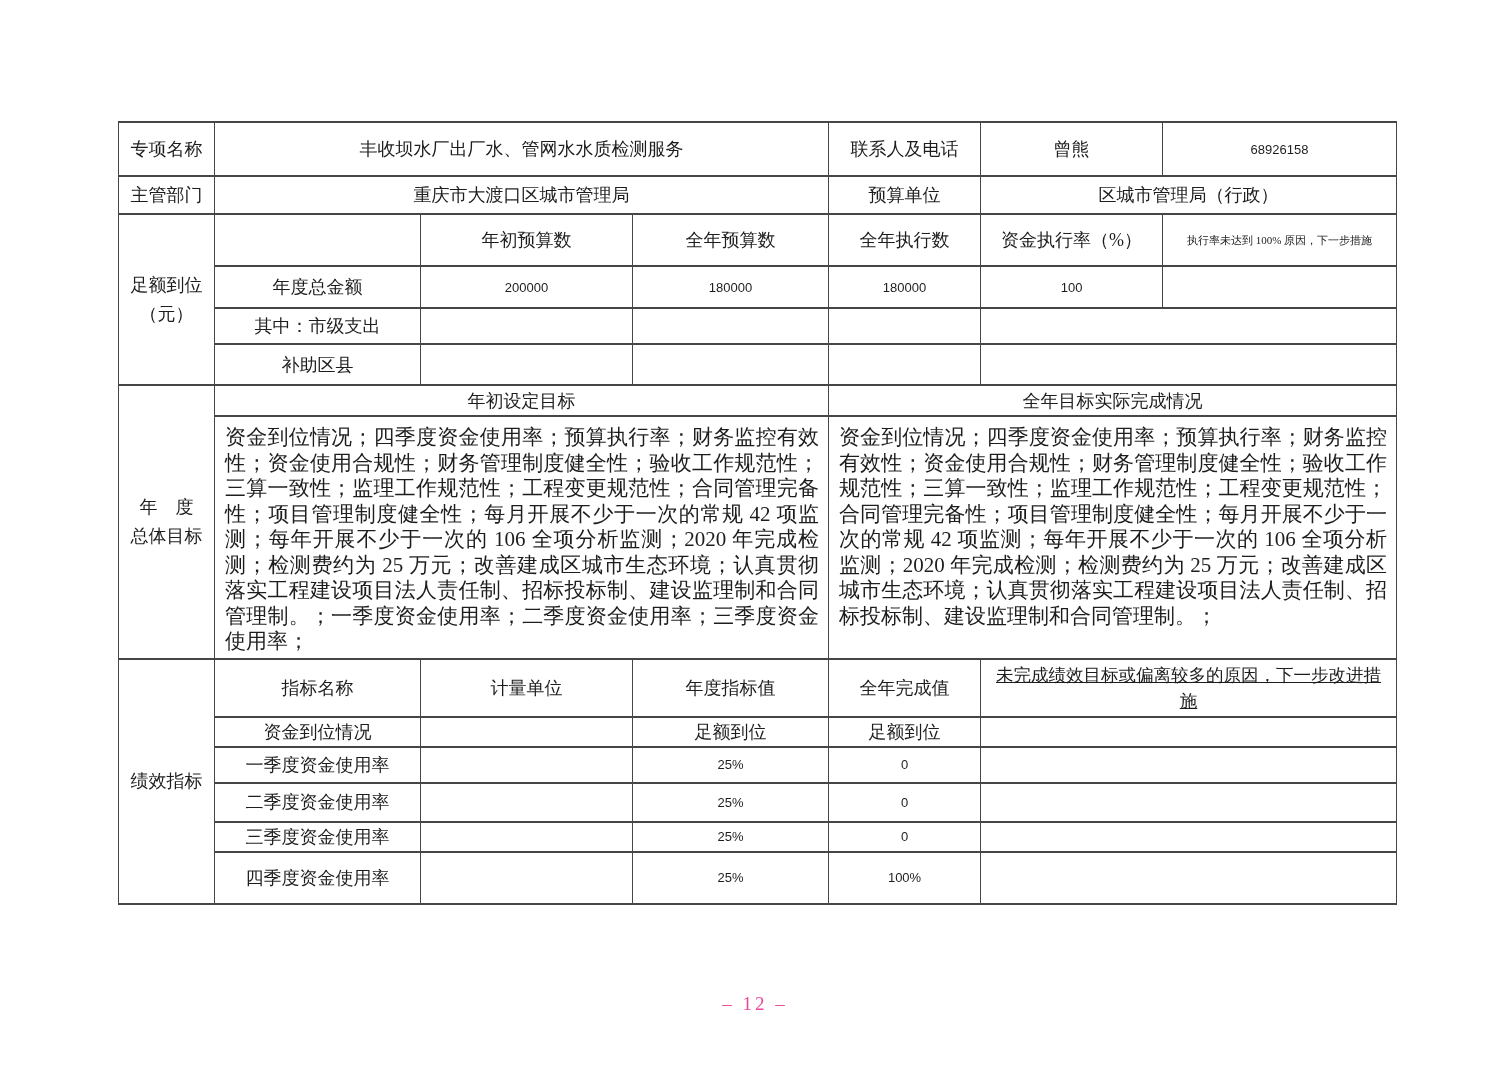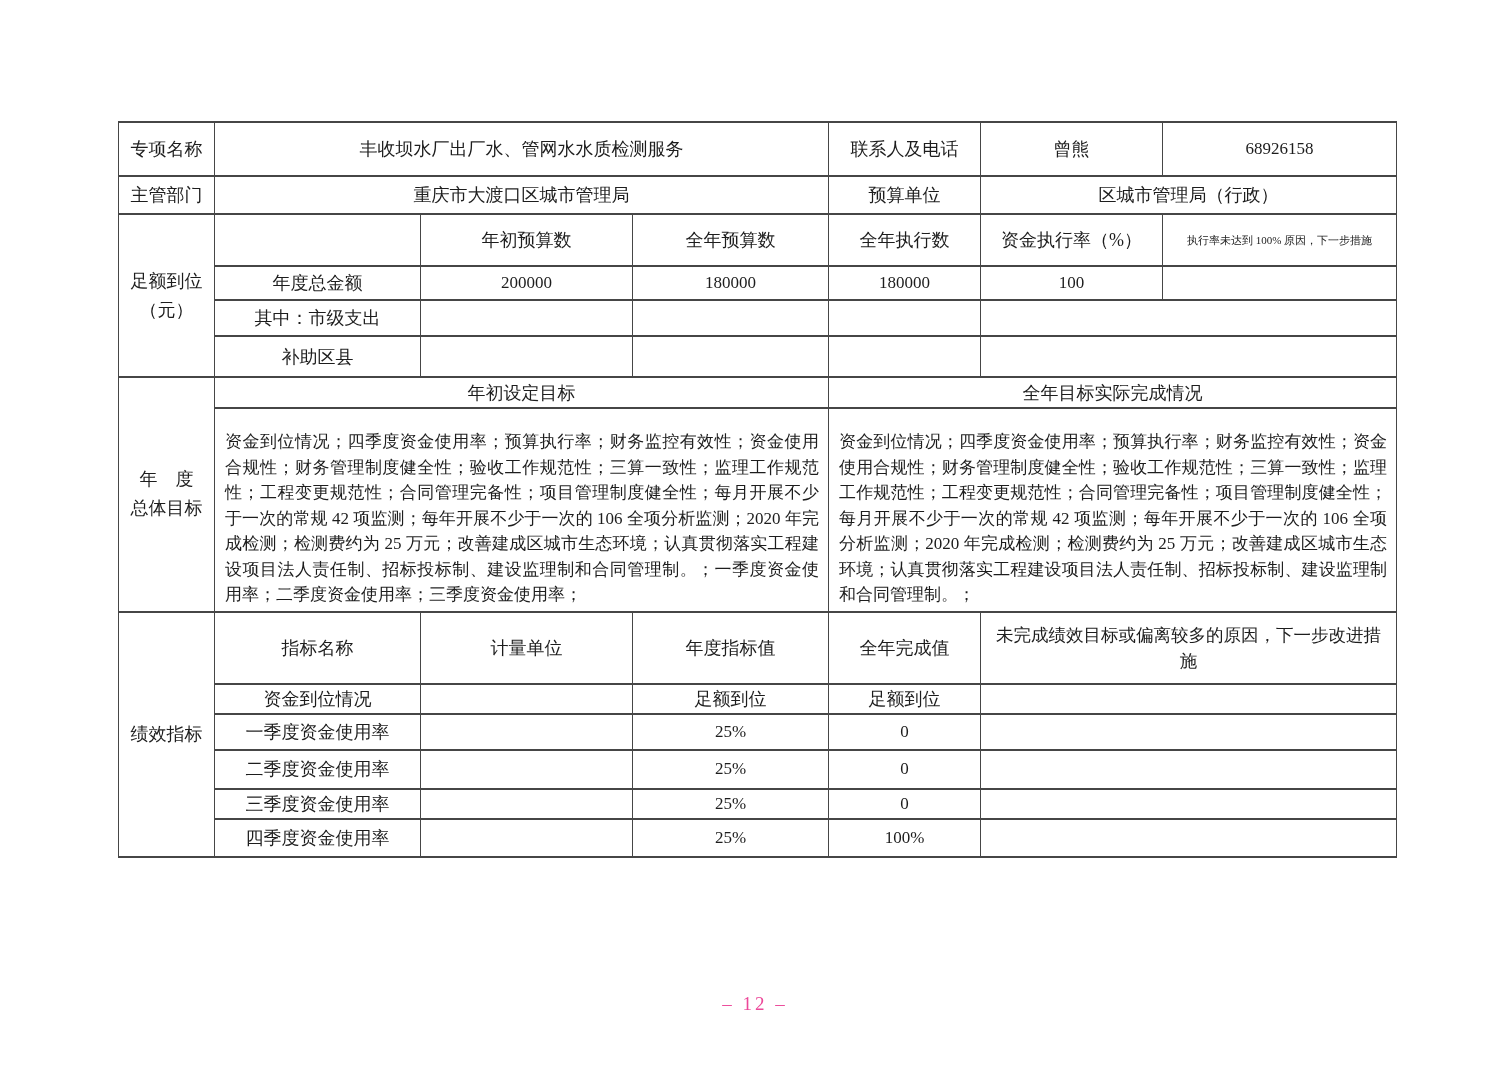--- a/index.html
+++ b/index.html
@@ -26,37 +26,38 @@
     border-width: 2px 1px;
     text-align: center;
     vertical-align: middle;
     font-size: 18px;
     padding: 2px 8px;
     overflow: hidden;
   }
   td.goal {
     text-align: justify;
     vertical-align: top;
-    font-size: 17px;
+    font-size: 21px;
     line-height: 25.5px;
-    padding: 20px 9px 3px 10px;
+    padding: 8px 9px 3px 10px;
   }
   td.wrap {
     font-size: 11px;
     line-height: 25px;
     padding: 2px 10px;
   }
   td.reason-head {
     font-size: 17.5px;
     line-height: 26px;
-    padding: 9px 13px;
+    padding: 2px 13px;
+    text-decoration: underline;
   }
   .num {
-    font-family: Liberation Serif, serif;
-    font-size: 17px;
+    font-family: Liberation Sans, sans-serif;
+    font-size: 13px;
   }
   .blk { display: block; line-height: 29px; }
   .page-num {
     position: absolute;
     top: 993px;
     left: 0;
     width: 100%;
     text-align: center;
     font-size: 19px;
     letter-spacing: 3px;
@@ -101,21 +102,21 @@
           <span class="blk">（元）</span>
         </td>
         <td></td>
         <td>年初预算数</td>
         <td>全年预算数</td>
         <td>全年执行数</td>
         <td>资金执行率（%）</td>
         <td class="wrap">执行率未达到 100% 原因，下一步措施</td>
       </tr>
 
-      <tr style="height:34px">
+      <tr style="height:42px">
         <td>年度总金额</td>
         <td class="num">200000</td>
         <td class="num">180000</td>
         <td class="num">180000</td>
         <td class="num">100</td>
         <td></td>
       </tr>
 
       <tr style="height:36px">
         <td>其中：市级支出</td>
@@ -181,21 +182,21 @@
       </tr>
 
       <tr style="height:24px">
         <td>三季度资金使用率</td>
         <td></td>
         <td class="num">25%</td>
         <td class="num">0</td>
         <td colspan="2"></td>
       </tr>
 
-      <tr style="height:38px">
+      <tr style="height:52px">
         <td>四季度资金使用率</td>
         <td></td>
         <td class="num">25%</td>
         <td class="num">100%</td>
         <td colspan="2"></td>
       </tr>
 
     </tbody>
   </table>
 

